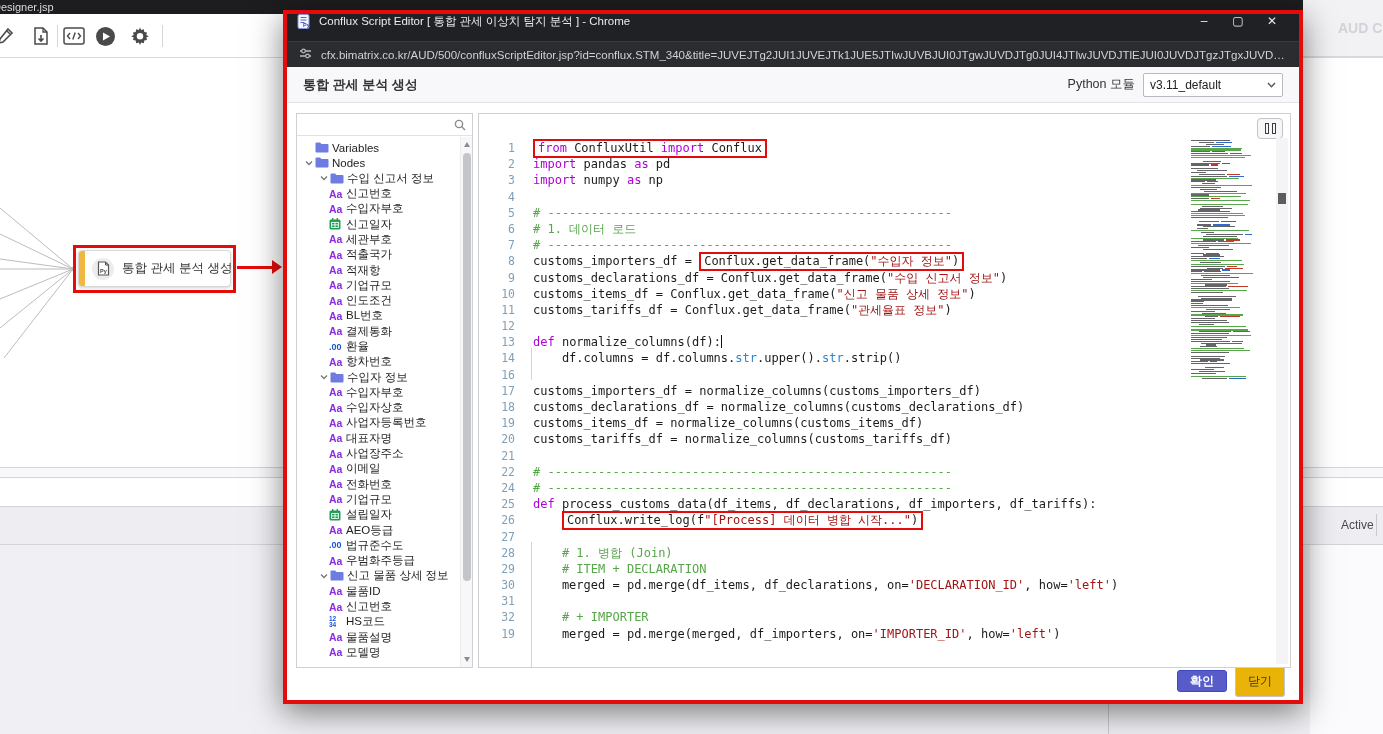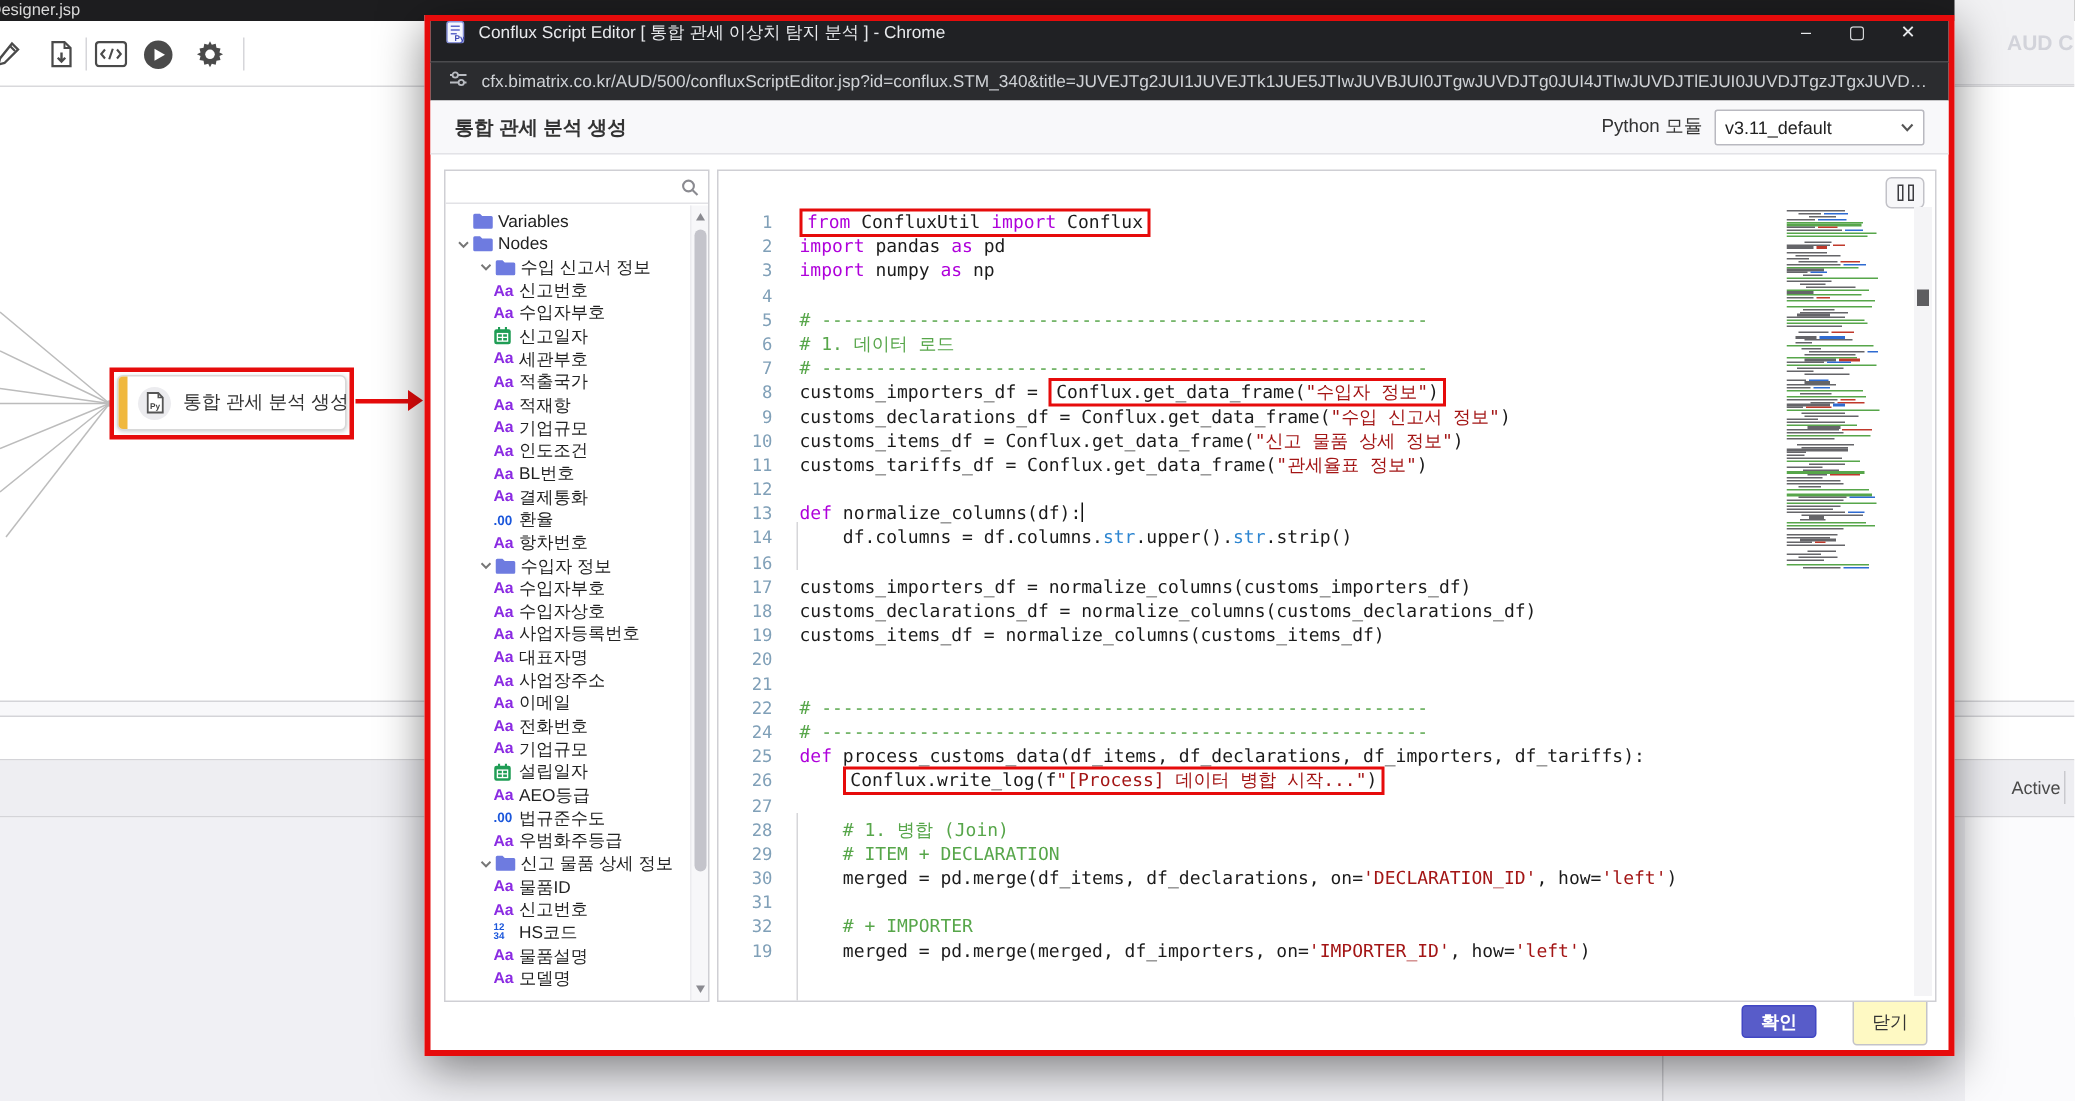--- a/index.html
+++ b/index.html
@@ -93,24 +93,24 @@
   #mm-toggle { position:absolute; top:4px; right:7px; width:26px; height:21px; background:#f7f7f9; border:1px solid #c2c2c8;
     border-radius:4px; display:flex; align-items:center; justify-content:center; gap:3px; }
   #mm-toggle .bar { width:4px; height:11px; border:1.6px solid #3c3c40; }
   #minimap { position:absolute; top:26px; right:33px; width:66px; height:253px; overflow:hidden; }
   .mm-row { height:1.2px; margin-bottom:0.7px; display:flex; gap:2px; }
   .mm-seg { height:100%; }
   #ed-scroll { position:absolute; right:2px; top:24px; bottom:3px; width:12px; background:#f4f4f6; }
   #ed-thumb { position:absolute; left:2px; top:55px; width:8px; height:11px; background:#5d5d60; }
 
   
-  #dlg-footer { height:32px; flex:0 0 auto; display:flex; align-items:center; justify-content:flex-end; gap:24px; padding:0 14px 6px 0; }
+  #dlg-footer { height:32px; flex:0 0 auto; display:flex; align-items:center; justify-content:flex-end; gap:8px; padding:0 14px 6px 0; }
   #btn-confirm { min-width:50px; height:22px; background:#585cc9; border:1px solid #4147c4; border-radius:3px;
     color:#fff; font-size:12px; font-weight:bold; display:flex; align-items:center; justify-content:center; padding:0 12px; }
-  #btn-close { min-width:46px; height:32px; background:#fef9c3; border:1px solid #c3c3c9; border-radius:3px;
+  #btn-close { min-width:46px; height:32px; background:#eab308; border:1px solid #c3c3c9; border-radius:3px;
     color:#333; font-size:12px; display:flex; align-items:center; justify-content:center; padding:0 12px; }
 </style>
 </head>
 <body>
 
 <div id="stage">
 
   <div class="abs" id="bg-tabbar">
     <span class="tab-title">Designer.jsp</span>
   </div>
@@ -516,21 +516,21 @@
             <div class="cl"><span class="gut">9</span><span class="txt"><span class="tk-pl">customs_declarations_df = Conflux.get_data_frame(</span><span class="tk-st">"수입 신고서 정보"</span><span class="tk-pl">)</span></span></div>
             <div class="cl"><span class="gut">10</span><span class="txt"><span class="tk-pl">customs_items_df = Conflux.get_data_frame(</span><span class="tk-st">"신고 물품 상세 정보"</span><span class="tk-pl">)</span></span></div>
             <div class="cl"><span class="gut">11</span><span class="txt"><span class="tk-pl">customs_tariffs_df = Conflux.get_data_frame(</span><span class="tk-st">"관세율표 정보"</span><span class="tk-pl">)</span></span></div>
             <div class="cl"><span class="gut">12</span><span class="txt"></span></div>
             <div class="cl"><span class="gut">13</span><span class="txt"><span class="tk-kw">def</span><span class="tk-pl"> normalize_columns(df):</span><span class="caret"></span></span></div>
             <div class="cl"><span class="gut">14</span><span class="txt"><span class="tk-pl">    df.columns = df.columns.</span><span class="tk-bl">str</span><span class="tk-pl">.upper().</span><span class="tk-bl">str</span><span class="tk-pl">.strip()</span></span></div>
             <div class="cl"><span class="gut">16</span><span class="txt"></span></div>
             <div class="cl"><span class="gut">17</span><span class="txt"><span class="tk-pl">customs_importers_df = normalize_columns(customs_importers_df)</span></span></div>
             <div class="cl"><span class="gut">18</span><span class="txt"><span class="tk-pl">customs_declarations_df = normalize_columns(customs_declarations_df)</span></span></div>
             <div class="cl"><span class="gut">19</span><span class="txt"><span class="tk-pl">customs_items_df = normalize_columns(customs_items_df)</span></span></div>
-            <div class="cl"><span class="gut">20</span></div>
+            <div class="cl"><span class="gut">20</span><span class="txt"><span class="tk-pl">customs_tariffs_df = normalize_columns(customs_tariffs_df)</span></span></div>
             <div class="cl"><span class="gut">21</span><span class="txt"></span></div>
             <div class="cl"><span class="gut">22</span><span class="txt"><span class="tk-cm"># --------------------------------------------------------</span></span></div>
             <div class="cl"><span class="gut">24</span><span class="txt"><span class="tk-cm"># --------------------------------------------------------</span></span></div>
             <div class="cl"><span class="gut">25</span><span class="txt"><span class="tk-kw">def</span><span class="tk-pl"> process_customs_data(df_items, df_declarations, df_importers, df_tariffs):</span></span></div>
             <div class="cl"><span class="gut">26</span><span class="txt"><span class="tk-pl">    </span><span class="redbox"><span class="tk-pl">Conflux.write_log(f</span><span class="tk-st">"[Process] 데이터 병합 시작..."</span><span class="tk-pl">)</span></span></span></div>
             <div class="cl"><span class="gut">27</span><span class="txt"></span></div>
             <div class="cl"><span class="gut">28</span><span class="txt"><span class="tk-cm">    # 1. 병합 (Join)</span></span></div>
             <div class="cl"><span class="gut">29</span><span class="txt"><span class="tk-cm">    # ITEM + DECLARATION</span></span></div>
             <div class="cl"><span class="gut">30</span><span class="txt"><span class="tk-pl">    merged = pd.merge(df_items, df_declarations, on=</span><span class="tk-st">'DECLARATION_ID'</span><span class="tk-pl">, how=</span><span class="tk-st">'left'</span><span class="tk-pl">)</span></span></div>
             <div class="cl"><span class="gut">31</span><span class="txt"></span></div>

